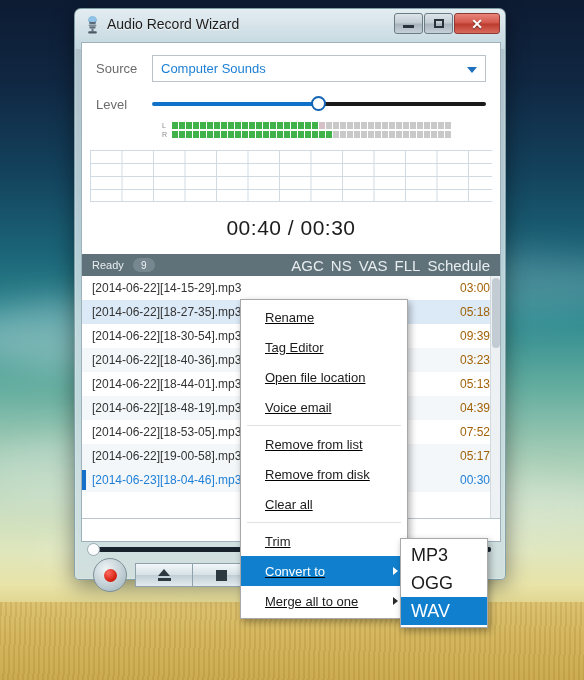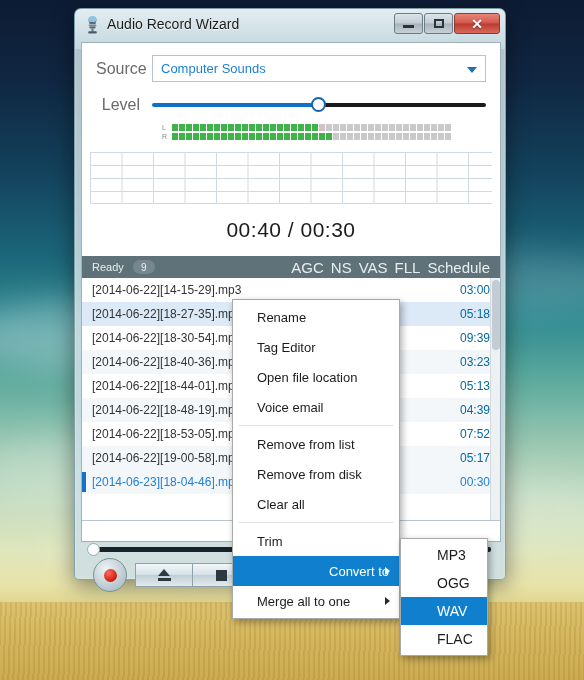--- a/index.html
+++ b/index.html
@@ -96,22 +96,22 @@
   
   .client {
     position: absolute; left: 6px; top: 33px;
     width: 420px; height: 500px;
     background: #ffffff;
     border: 1px solid #9fb2bb;
   }
   .topctl { padding: 12px 14px 0 14px; }
   .row { display: flex; align-items: center; }
   .lbl {
-    width: 56px; text-align: right; padding-right: 12px;
-    font-size: 16px; color: #6b6b6b;
+    width: 56px; padding-right: 12px;
+    font-size: 13px; color: #6b6b6b;
   }
   .combo {
     flex: 1; height: 27px;
     border: 1px solid #b9c3c9;
     background: #fff;
     display: flex; align-items: center;
     padding: 0 8px; position: relative; cursor: pointer;
   }
   .combo-val { font-size: 13px; color: #1d7fd4; }
   .combo-arrow {
@@ -186,21 +186,21 @@
   }
   .frow:nth-child(even) { background: #f4f7f9; }
   .frow.sel { background: #dce9f7; }
   .frow.cur { background: #f4f7f9; }
   .frow.cur .fname, .frow.cur .fdur { color: #2080d8; }
   .cur-bar {
     position: absolute; left: 0; top: 2px; width: 4px; height: 20px;
     background: #1570c8;
   }
   .fname { font-size: 12px; color: #333; padding-left: 10px; }
-  .fdur { margin-left: auto; font-size: 12px; color: #0369a1; }
+  .fdur { margin-left: auto; font-size: 12px; color: #a16207; }
 
   .vscroll {
     position: absolute; right: 0; top: 0; width: 10px; height: 100%;
     background: #eef1f3; border-left: 1px solid #d3dade;
     cursor: pointer;
   }
   .vthumb {
     position: absolute; left: 1px; top: 2px; width: 8px; height: 70px;
     background: #c2ccd2; border-radius: 4px;
   }
@@ -237,53 +237,54 @@
   }
   .tbtn + .tbtn { border-left: none; }
   .grp { margin-left: 8px; display: flex; }
   .ej-tri { width:0;height:0;border-left:6px solid transparent;border-right:6px solid transparent;border-bottom:7px solid #2d3940;}
   .ej-bar { width:13px;height:3px;background:#2d3940;margin-top:2px;}
   .ej { display:flex;flex-direction:column;align-items:center;}
   .stopsq { width: 11px; height: 11px; background: #2d3940; }
 
   
   .ctxmenu {
-    position: absolute; left: 232px; top: 299px;
+    position: absolute; left: 240px; top: 299px;
     width: 168px;
     background: #fff;
     border: 1px solid #a8a8a8;
     box-shadow: 2px 3px 7px rgba(0,0,0,.33);
     padding: 2px 0;
     z-index: 50;
+    text-decoration: underline;
   }
   .mi {
     height: 30px; display: flex; align-items: center;
     padding: 0 10px 0 24px;
     font-size: 13px; color: #1c1c1c; cursor: pointer; position: relative;
   }
-  .mi.hl { background: #1080ce; color: #fff; justify-content: flex-end; }
+  .mi.hl { background: #1080ce; color: #fff; }
   .mi-arrow {
     position: absolute; right: 9px; top: 11px;
     width: 0; height: 0;
     border-top: 4px solid transparent; border-bottom: 4px solid transparent;
     border-left: 5px solid #2a2a2a;
   }
   .mi.hl .mi-arrow { border-left-color: #fff; }
   .msep { height: 1px; background: #e2e2e2; margin: 3px 6px; }
 
   .submenu {
     position: absolute; left: 400px; top: 538px;
     width: 88px;
     background: #fff; border: 1px solid #a8a8a8;
     box-shadow: 2px 3px 7px rgba(0,0,0,.33);
     padding: 2px 0; z-index: 60;
   }
   .smi {
     height: 28px; display: flex; align-items: center;
-    padding-left: 36px; font-size: 14px; color: #1c1c1c; cursor: pointer;
+    padding-left: 10px; font-size: 18px; color: #1c1c1c; cursor: pointer;
   }
   .smi.hl { background: #1080ce; color: #fff; }
 
   
   .folder-ic {
     position: absolute; left: 175px; top: 6px;
     width: 14px; height: 10px; background: #c8cdd1;
     border-radius: 1px;
   }
   .folder-ic:before {
@@ -566,14 +567,13 @@
     <div class="mi">
       <span>Merge all to one</span>
       <span class="mi-arrow"></span>
     </div>
   </div>
 
 <div class="submenu" id="submenu">
     <div class="smi">MP3</div>
     <div class="smi">OGG</div>
     <div class="smi hl">WAV</div>
-    <div class="smi">FLAC</div>
   </div>
 
 </body></html>

